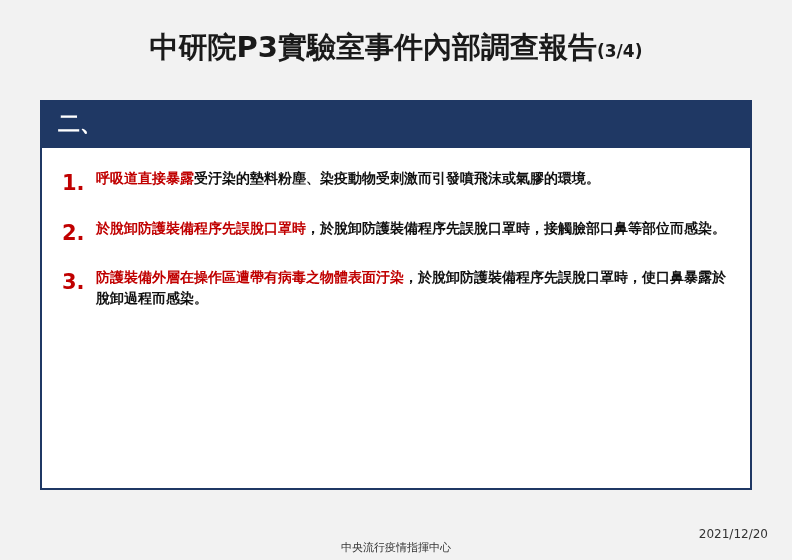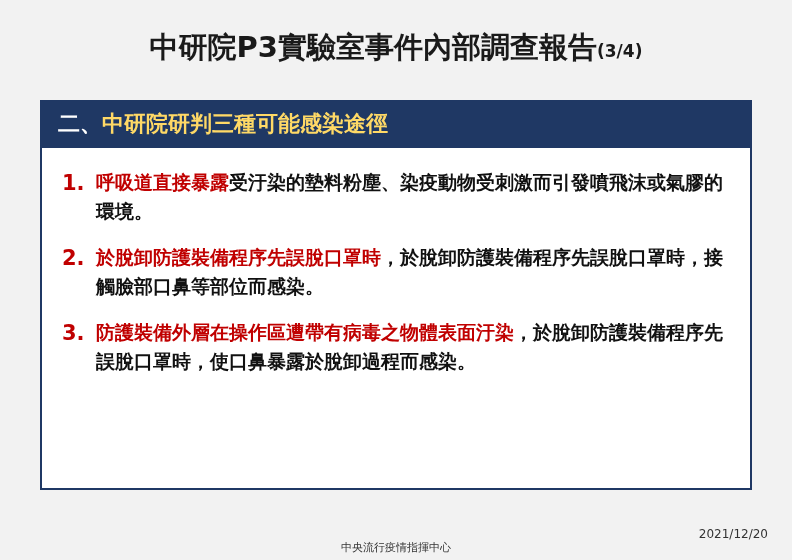--- a/index.html
+++ b/index.html
@@ -88,21 +88,21 @@
     color: #c00000;
     font-size: 21px;
     font-weight: bold;
     width: 34px;
     flex: 0 0 34px;
     text-align: left;
     line-height: 1.5;
   }
   .item-body {
     flex: 1 1 auto;
-    font-size: 19px;
+    font-size: 14px;
     line-height: 1.5;
     color: #111111;
     font-weight: bold;
   }
   .hl {
     color: #c00000;
     font-weight: bold;
   }
   .rest {
     color: #111111;
@@ -132,21 +132,20 @@
 <div class="slide">
 
   <div class="title">
     <span>中研院P3實驗室事件內部調查報告</span><span class="title-sub">(3/4)</span>
   </div>
 
   <div class="content-box"></div>
 
   <div class="section-header">
     <span class="sec-num">二、</span>
-    <span class="sec-text">中研院研判三種可能感染途徑</span>
   </div>
 
   <div class="body-list">
 
     <div class="item">
       <div class="item-num">1.</div>
       <div class="item-body"><span class="hl">呼吸道直接暴露</span><span class="rest">受汙染的墊料粉塵、染疫動物受刺激而引發噴飛沫或氣膠的環境。</span></div>
     </div>
 
     <div class="item">

